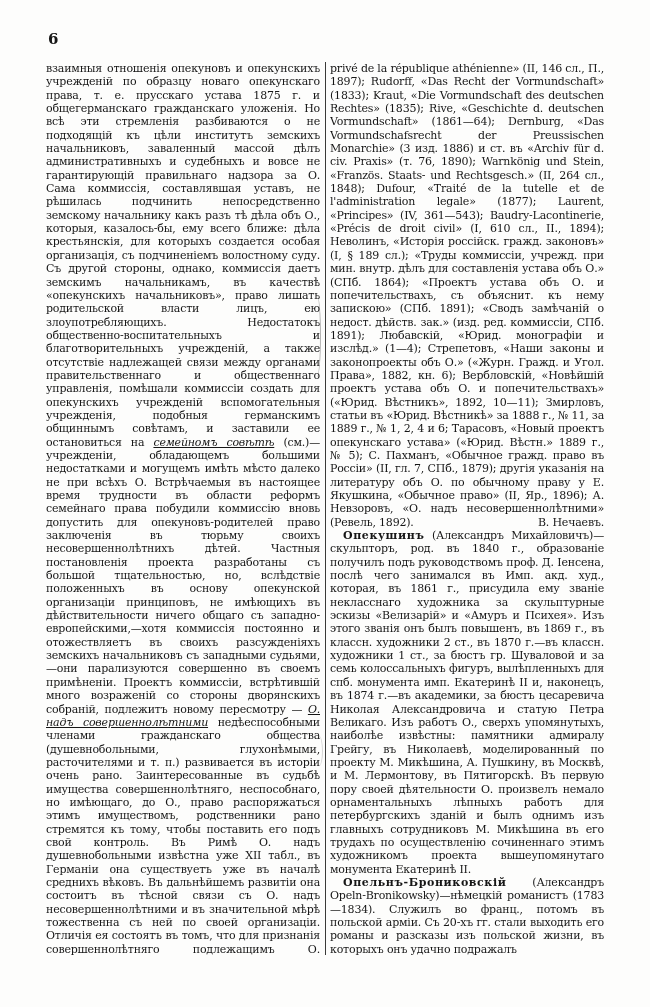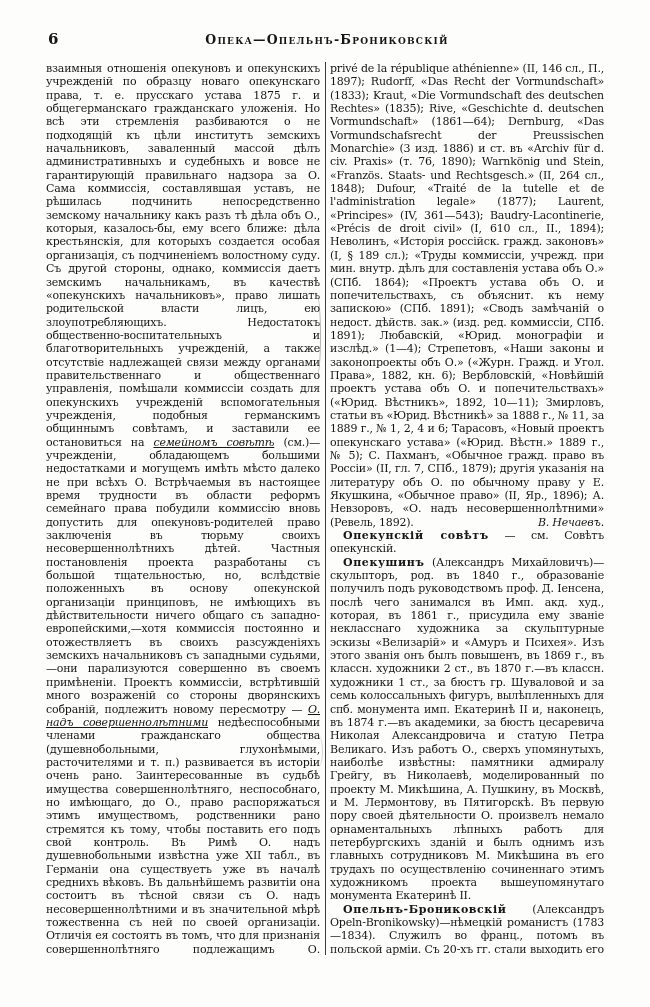--- a/index.html
+++ b/index.html
@@ -47,48 +47,46 @@
   .col p { margin: 0; }
   .col p.indent { text-indent: 13px; }
   .divider {
     width: 1px; height: 893px;
     background: #3a3a38;
     margin: 0 4px 0 5px;
   }
   .run-n { font-style: normal; }
   .run-i { font-style: italic; text-decoration: underline; }
   .run-b { font-weight: bold; letter-spacing: 0.6px; }
-  .run-sig { font-style: italic; float: right; padding-left: 8px; }
+  .run-sig { float: right; padding-left: 8px; }
   .pencil-mark {
     position: absolute;
     border-right: 1.5px solid rgba(70,70,70,0.4);
     border-radius: 0 60% 60% 0;
     width: 7px;
     pointer-events: none;
   }
   .mark-1 { left: 313px; top: 295px; height: 82px; }
   .mark-2 { left: 315px; top: 736px; height: 30px; opacity: 0.55; }
 </style>
 </head>
 <body>
 
 <div class="page">
   <div class="header">
     <span class="pagenum">6</span>
-    <span class="running">Опека—Опельнъ-Брониковскій</span>
   </div>
 
   <div class="colwrap">
     <div class="col">
         <p class=""><span class="run-n">взаимныя отношенія опекуновъ и опекунскихъ учрежденій по образцу новаго опекунскаго права, т. е. прусскаго устава 1875 г. и общегерманскаго гражданскаго уложенія. Но всѣ эти стремленія разбиваются о не подходящій къ цѣли институтъ земскихъ начальниковъ, заваленный массой дѣлъ административныхъ и судебныхъ и вовсе не гарантирующій правильнаго надзора за О. Сама коммиссія, составлявшая уставъ, не рѣшилась подчинить непосредственно земскому начальнику какъ разъ тѣ дѣла объ О., которыя, казалось-бы, ему всего ближе: дѣла крестьянскія, для которыхъ создается особая организація, съ подчиненіемъ волостному суду. Съ другой стороны, однако, коммиссія даетъ земскимъ начальникамъ, въ качествѣ «опекунскихъ начальниковъ», право лишать родительской власти лицъ, ею злоупотребляющихъ. Недостатокъ общественно-воспитательныхъ и благотворительныхъ учрежденій, а также отсутствіе надлежащей связи между органами правительственнаго и общественнаго управленія, помѣшали коммиссіи создать для опекунскихъ учрежденій вспомогательныя учрежденія, подобныя германскимъ общиннымъ совѣтамъ, и заставили ее остановиться на </span><span class="run-i">семейномъ совѣтѣ</span><span class="run-n"> (см.)—учрежденіи, обладающемъ большими недостатками и могущемъ имѣть мѣсто далеко не при всѣхъ О. Встрѣчаемыя въ настоящее время трудности въ области реформъ семейнаго права побудили коммиссію вновь допустить для опекуновъ-родителей право заключенія въ тюрьму своихъ несовершеннолѣтнихъ дѣтей. Частныя постановленія проекта разработаны съ большой тщательностью, но, вслѣдствіе положенныхъ въ основу опекунской организаціи принциповъ, не имѣющихъ въ дѣйствительности ничего общаго съ западно-европейскими,—хотя коммиссія постоянно и отожествляетъ въ своихъ разсужденіяхъ земскихъ начальниковъ съ западными судьями,—они парализуются совершенно въ своемъ примѣненіи. Проектъ коммиссіи, встрѣтившій много возраженій со стороны дворянскихъ собраній, подлежитъ новому пересмотру — </span><span class="run-i">О. надъ совершеннолѣтними</span><span class="run-n"> недѣеспособными членами гражданскаго общества (душевнобольными, глухонѣмыми, расточителями и т. п.) развивается въ исторіи очень рано. Заинтересованные въ судьбѣ имущества совершеннолѣтняго, неспособнаго, но имѣющаго, до О., право распоряжаться этимъ имуществомъ, родственники рано стремятся къ тому, чтобы поставить его подъ свой контроль. Въ Римѣ О. надъ душевнобольными извѣстна уже XII табл., въ Германіи она существуетъ уже въ началѣ среднихъ вѣковъ. Въ дальнѣйшемъ развитіи она состоитъ въ тѣсной связи съ О. надъ несовершеннолѣтними и въ значительной мѣрѣ тожественна съ ней по своей организаціи. Отличія ея состоятъ въ томъ, что для признанія совершеннолѣтняго подлежащимъ О. необходимъ особый публичный актъ (о немъ см. слова, обозначающія разные виды подопечныхъ совершеннолѣтнихъ) и невозможна завѣщательная О.</span></p>
       </div>
     <div class="divider"></div>
     <div class="col">
         <p class=""><span class="run-n">privé de la république athénienne» (II, 146 сл., П., 1897); Rudorff, «Das Recht der Vormundschaft» (1833); Kraut, «Die Vormundschaft des deutschen Rechtes» (1835); Rive, «Geschichte d. deutschen Vormundschaft» (1861—64); Dernburg, «Das Vormundschafsrecht der Preussischen Monarchie» (3 изд. 1886) и ст. въ «Archiv für d. civ. Praxis» (т. 76, 1890); Warnkönig und Stein, «Französ. Staats- und Rechtsgesch.» (II, 264 сл., 1848); Dufour, «Traité de la tutelle et de l'administration legale» (1877); Laurent, «Principes» (IV, 361—543); Baudry-Lacontinerie, «Précis de droit civil» (I, 610 сл., II., 1894); Неволинъ, «Исторія россійск. гражд. законовъ» (I, § 189 сл.); «Труды коммиссіи, учрежд. при мин. внутр. дѣлъ для составленія устава объ О.» (СПб. 1864); «Проектъ устава объ О. и попечительствахъ, съ объяснит. къ нему запискою» (СПб. 1891); «Сводъ замѣчаній о недост. дѣйств. зак.» (изд. ред. коммиссіи, СПб. 1891); Любавскій, «Юрид. монографіи и изслѣд.» (1—4); Стрепетовъ, «Наши законы и законопроекты объ О.» («Журн. Гражд. и Угол. Права», 1882, кн. 6); Вербловскій, «Новѣйшій проектъ устава объ О. и попечительствахъ» («Юрид. Вѣстникъ», 1892, 10—11); Змирловъ, статьи въ «Юрид. Вѣстникѣ» за 1888 г., № 11, за 1889 г., № 1, 2, 4 и 6; Тарасовъ, «Новый проектъ опекунскаго устава» («Юрид. Вѣстн.» 1889 г., № 5); С. Пахманъ, «Обычное гражд. право въ Россіи» (II, гл. 7, СПб., 1879); другія указанія на литературу объ О. по обычному праву у Е. Якушкина, «Обычное право» (II, Яр., 1896); А. Невзоровъ, «О. надъ несовершеннолѣтними» (Ревель, 1892).</span><span class="run-sig">В. Нечаевъ.</span></p>
-        <p class="indent"><span class="run-b">Опекунскій совѣтъ</span><span class="run-n"> — см. Совѣтъ опекунскій.</span></p>
         <p class="indent"><span class="run-b">Опекушинъ</span><span class="run-n"> (Александръ Михайловичъ)—скульпторъ, род. въ 1840 г., образованіе получилъ подъ руководствомъ проф. Д. Іенсена, послѣ чего занимался въ Имп. акд. худ., которая, въ 1861 г., присудила ему званіе некласснаго художника за скульптурные эскизы «Велизарій» и «Амуръ и Психея». Изъ этого званія онъ былъ повышенъ, въ 1869 г., въ классн. художники 2 ст., въ 1870 г.—въ классн. художники 1 ст., за бюстъ гр. Шуваловой и за семь колоссальныхъ фигуръ, вылѣпленныхъ для спб. монумента имп. Екатеринѣ II и, наконецъ, въ 1874 г.—въ академики, за бюстъ цесаревича Николая Александровича и статую Петра Великаго. Изъ работъ О., сверхъ упомянутыхъ, наиболѣе извѣстны: памятники адмиралу Грейгу, въ Николаевѣ, моделированный по проекту М. Микѣшина, А. Пушкину, въ Москвѣ, и М. Лермонтову, въ Пятигорскѣ. Въ первую пору своей дѣятельности О. произвелъ немало орнаментальныхъ лѣпныхъ работъ для петербургскихъ зданій и былъ однимъ изъ главныхъ сотрудниковъ М. Микѣшина въ его трудахъ по осуществленію сочиненнаго этимъ художникомъ проекта вышеупомянутаго монумента Екатеринѣ II.</span></p>
         <p class="indent"><span class="run-b">Опельнъ-Брониковскій</span><span class="run-n"> (Александръ Opeln-Bronikowsky)—нѣмецкій романистъ (1783—1834). Служилъ во франц., потомъ въ польской арміи. Съ 20-хъ гг. стали выходить его романы и разсказы изъ польской жизни, въ которыхъ онъ удачно подражалъ</span></p>
       </div>
   </div>
 
   <div class="pencil-mark mark-1"></div>
   <div class="pencil-mark mark-2"></div>
 </div>
 
 </body></html>

